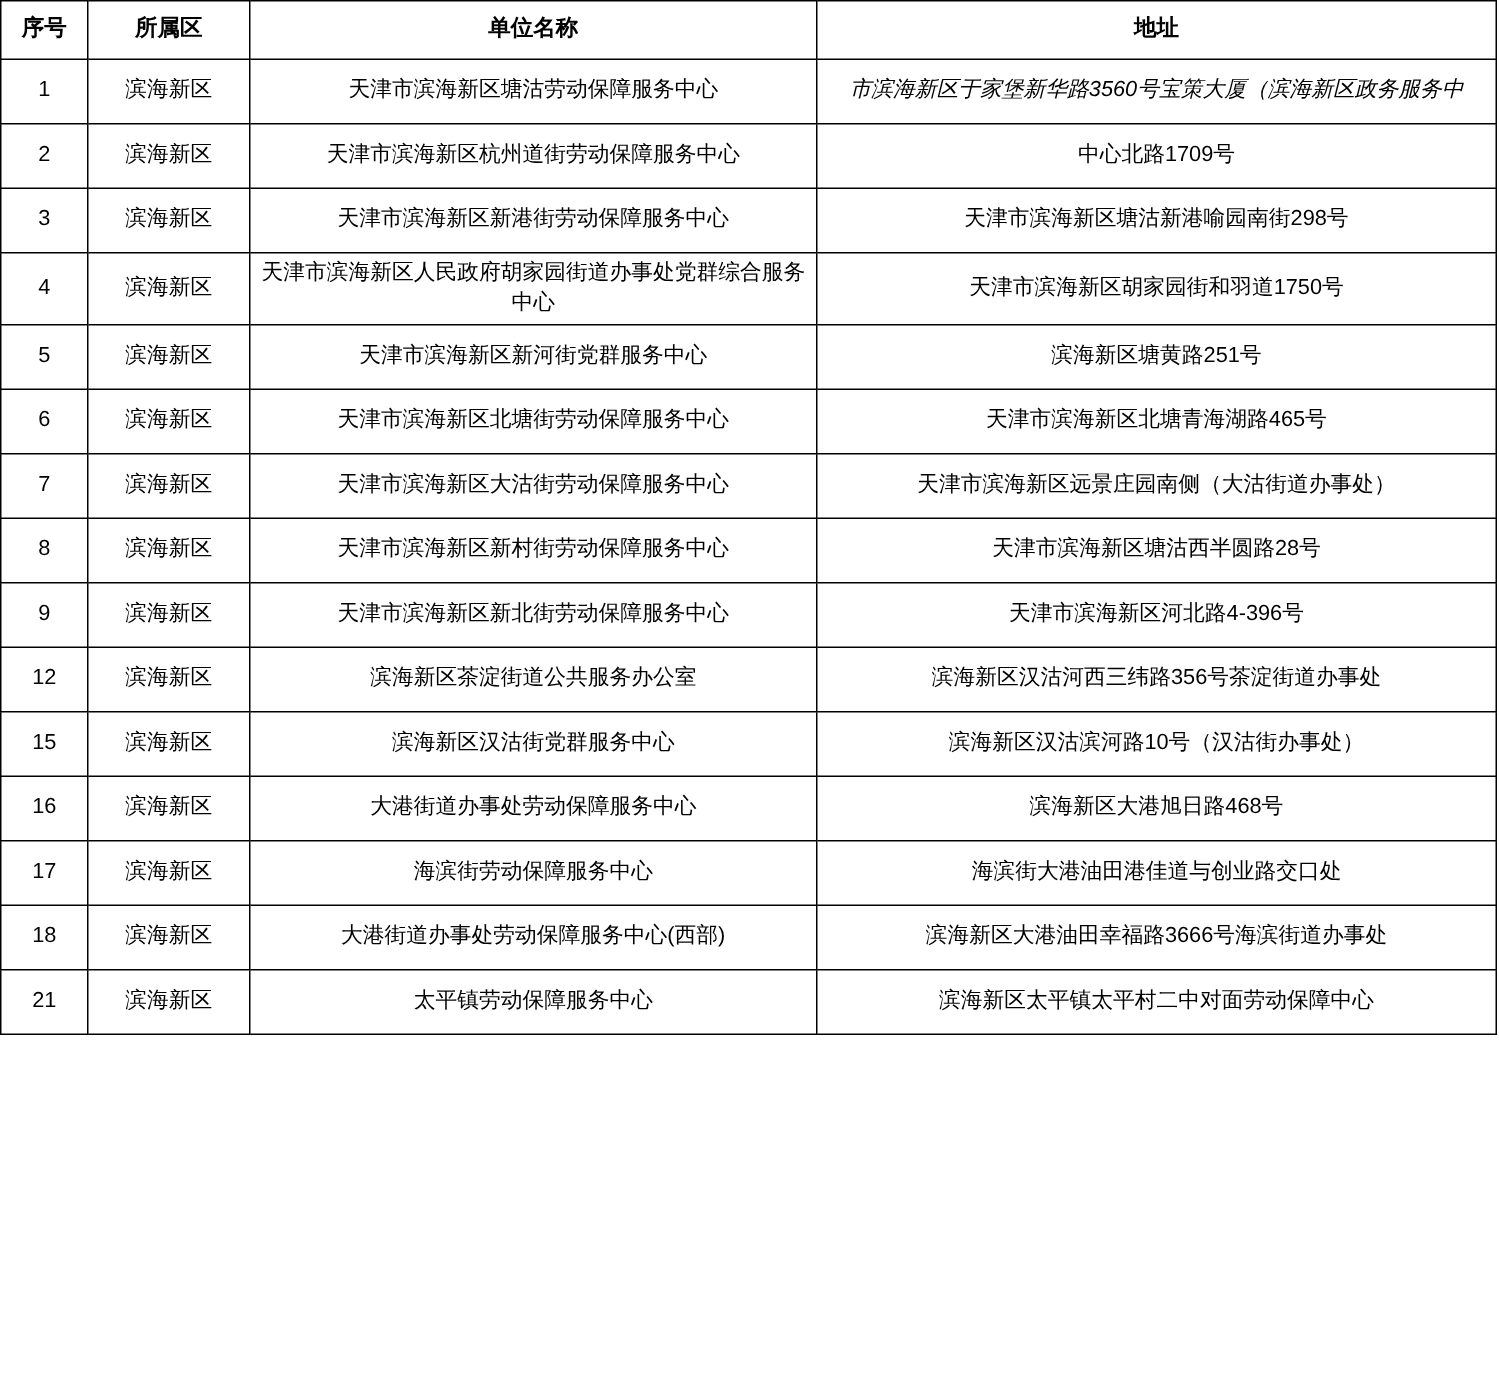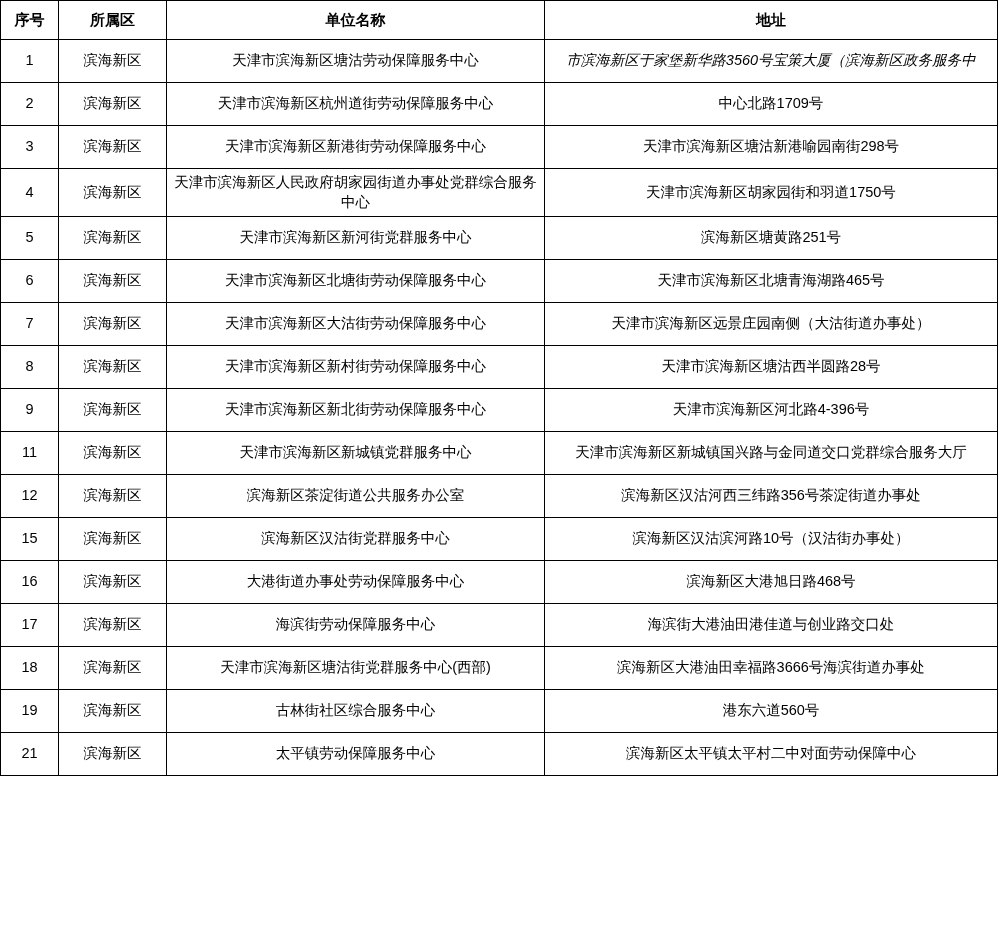--- a/index.html
+++ b/index.html
@@ -29,20 +29,21 @@
     vertical-align: middle;
     padding: 4px 3px;
     font-size: 14.5px;
     line-height: 1.35;
     word-break: break-all;
   }
   table.data-table th {
     font-weight: bold;
     font-size: 15px;
     height: 30px;
+    font-family: Liberation Mono, monospace;
   }
   table.data-table td {
     height: 34px;
   }
   col.c-index { width: 58px; }
   col.c-district { width: 108px; }
   col.c-unit { width: 378px; }
   col.c-address { width: 453px; }
 
   td.cell-index { font-size: 14px; }
@@ -127,26 +128,20 @@
           <td class="cell-unit">天津市滨海新区新村街劳动保障服务中心</td>
           <td class="cell-address">天津市滨海新区塘沽西半圆路28号</td>
         </tr>
         <tr>
           <td class="cell-index">9</td>
           <td class="cell-district">滨海新区</td>
           <td class="cell-unit">天津市滨海新区新北街劳动保障服务中心</td>
           <td class="cell-address">天津市滨海新区河北路4-396号</td>
         </tr>
         <tr>
-          <td class="cell-index">11</td>
-          <td class="cell-district">滨海新区</td>
-          <td class="cell-unit">天津市滨海新区新城镇党群服务中心</td>
-          <td class="cell-address">天津市滨海新区新城镇国兴路与金同道交口党群综合服务大厅</td>
-        </tr>
-        <tr>
           <td class="cell-index">12</td>
           <td class="cell-district">滨海新区</td>
           <td class="cell-unit">滨海新区茶淀街道公共服务办公室</td>
           <td class="cell-address">滨海新区汉沽河西三纬路356号茶淀街道办事处</td>
         </tr>
         <tr>
           <td class="cell-index">15</td>
           <td class="cell-district">滨海新区</td>
           <td class="cell-unit">滨海新区汉沽街党群服务中心</td>
           <td class="cell-address">滨海新区汉沽滨河路10号（汉沽街办事处）</td>
@@ -159,28 +154,22 @@
         </tr>
         <tr>
           <td class="cell-index">17</td>
           <td class="cell-district">滨海新区</td>
           <td class="cell-unit">海滨街劳动保障服务中心</td>
           <td class="cell-address">海滨街大港油田港佳道与创业路交口处</td>
         </tr>
         <tr>
           <td class="cell-index">18</td>
           <td class="cell-district">滨海新区</td>
-          <td class="cell-unit">天津市滨海新区塘沽街党群服务中心(西部)</td>
+          <td class="cell-unit">大港街道办事处劳动保障服务中心(西部)</td>
           <td class="cell-address">滨海新区大港油田幸福路3666号海滨街道办事处</td>
-        </tr>
-        <tr>
-          <td class="cell-index">19</td>
-          <td class="cell-district">滨海新区</td>
-          <td class="cell-unit">古林街社区综合服务中心</td>
-          <td class="cell-address">港东六道560号</td>
         </tr>
         <tr>
           <td class="cell-index">21</td>
           <td class="cell-district">滨海新区</td>
           <td class="cell-unit">太平镇劳动保障服务中心</td>
           <td class="cell-address">滨海新区太平镇太平村二中对面劳动保障中心</td>
         </tr>
       </tbody>
   </table>
 </div>

